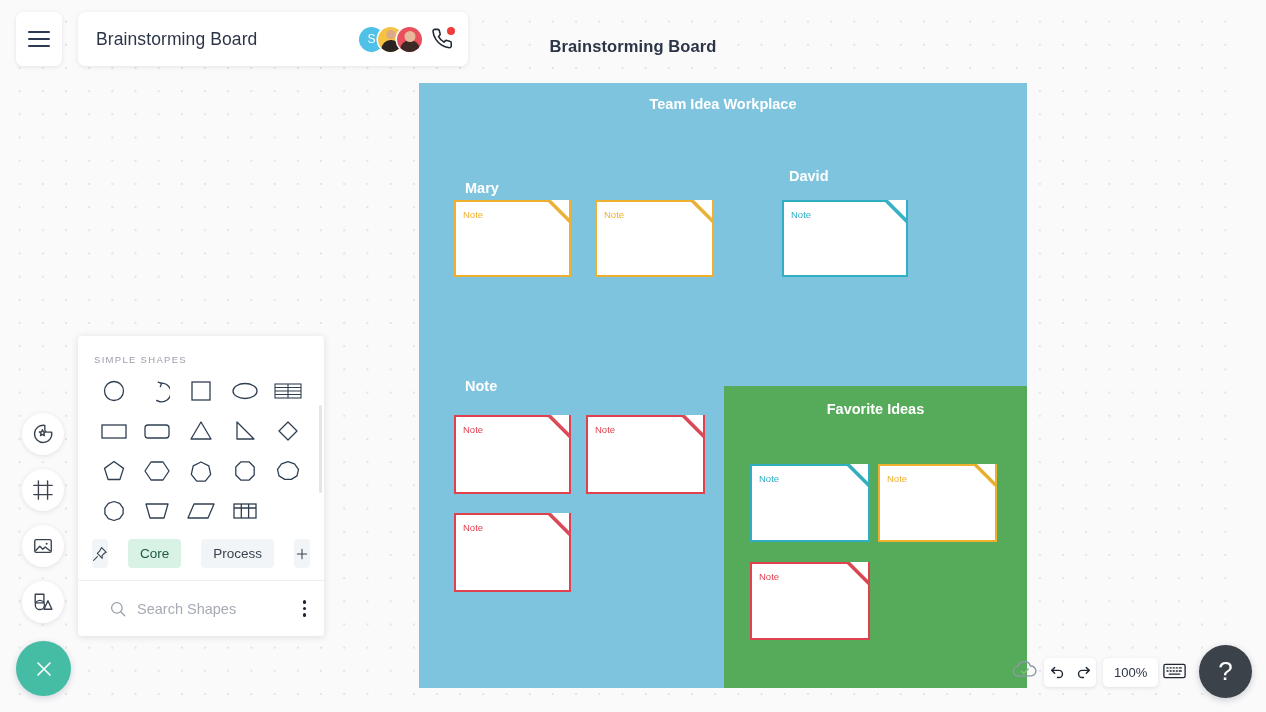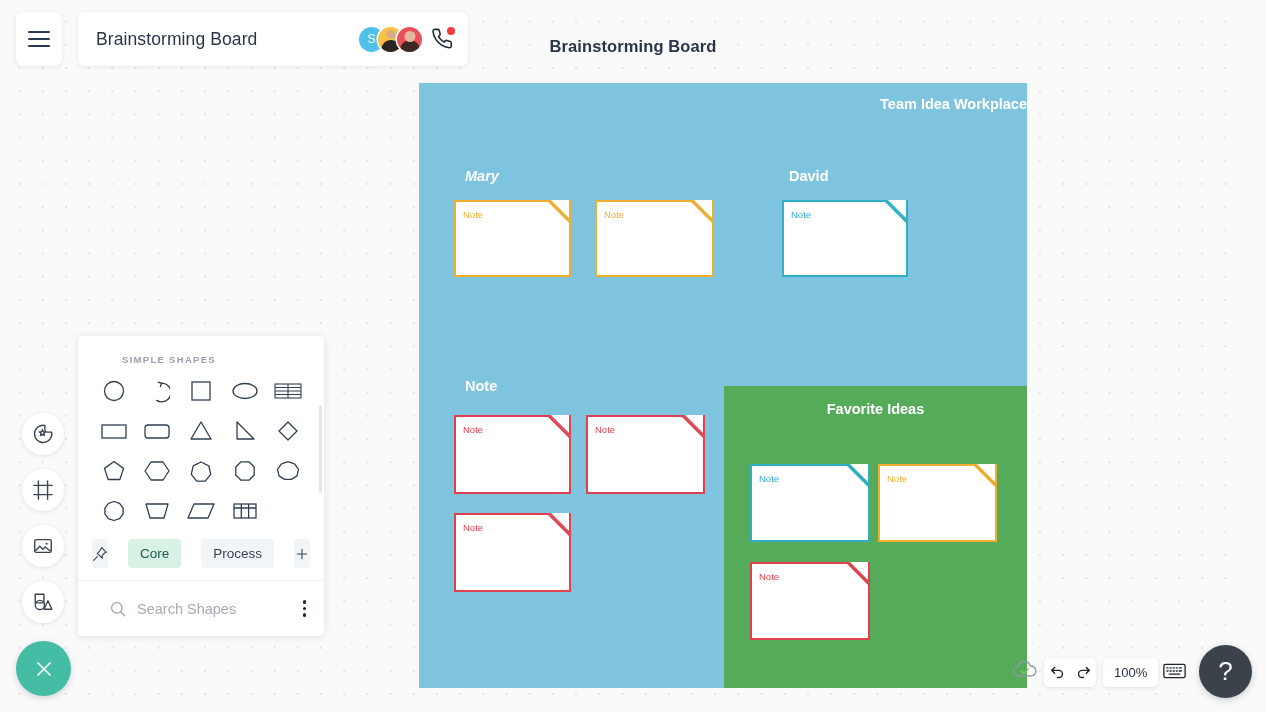--- a/index.html
+++ b/index.html
@@ -117,22 +117,21 @@
     position: absolute; left: 78px; top: 336px;
     width: 246px; height: 300px;
     background: #ffffff; border-radius: 4px;
     box-shadow: 0 1px 7px rgba(30,40,60,.13);
     display: flex; flex-direction: column;
     overflow: hidden;
   }
   .shapes-head {
     font-size: 9.5px; letter-spacing: 1.3px;
     color: #9aa0ab; padding: 18px 0 10px 16px;
-    font-weight: 700;
-    margin-left: 28px;
+    font-weight: 400;
   }
   .shapes-scroll {
     flex: 1; position: relative; padding: 0 14px;
   }
   .shapes-grid {
     display: grid;
     grid-template-columns: repeat(5, 1fr);
     row-gap: 8px;
   }
   .shape-cell {
@@ -171,21 +170,21 @@
   .kebab i { width: 3.4px; height: 3.4px; border-radius: 50%; background: #1f2733; display:block; }
 
   
   .board {
     position: absolute; left: 419px; top: 83px;
     width: 608px; height: 605px;
     background: #7fc4de;
   }
   .board-heading {
     position: absolute; left: 0; top: 13px; width: 100%;
-    text-align: right; color: #ffffff;
+    text-align: center; color: #ffffff;
     font-size: 14.5px; font-weight: bold;
   }
   .green-zone {
     position: absolute; left: 305px; top: 303px;
     width: 303px; height: 302px;
     background: #56ab5b;
   }
   .green-heading {
     position: absolute; left: 0; top: 15px; width: 100%;
     text-align: center; color: #ffffff;
@@ -458,21 +457,21 @@
     </div>
   </div>
 
   <div class="board">
     <div class="board-heading">Team Idea Workplace</div>
 
     <div class="green-zone">
       <div class="green-heading">Favorite Ideas</div>
     </div>
 
-    <div class="person-label" style="left:46px; top:85px;font-style:italic;">Mary</div>
+    <div class="person-label" style="left:46px; top:97px;">Mary</div>
     <div class="person-label" style="left:370px; top:85px;">David</div>
     <div class="person-label" style="left:46px; top:295px;">Note</div>
 
     <div class="note" style="left:35px; top:117px; width:117px; height:77px; color:#eeb02e;">
       <div class="note-border"></div>
       <div class="note-inner"></div>
       <div class="fold"></div>
       <div class="note-label">Note</div>
     </div>
     <div class="note" style="left:176px; top:117px; width:119px; height:77px; color:#eeb02e;">

